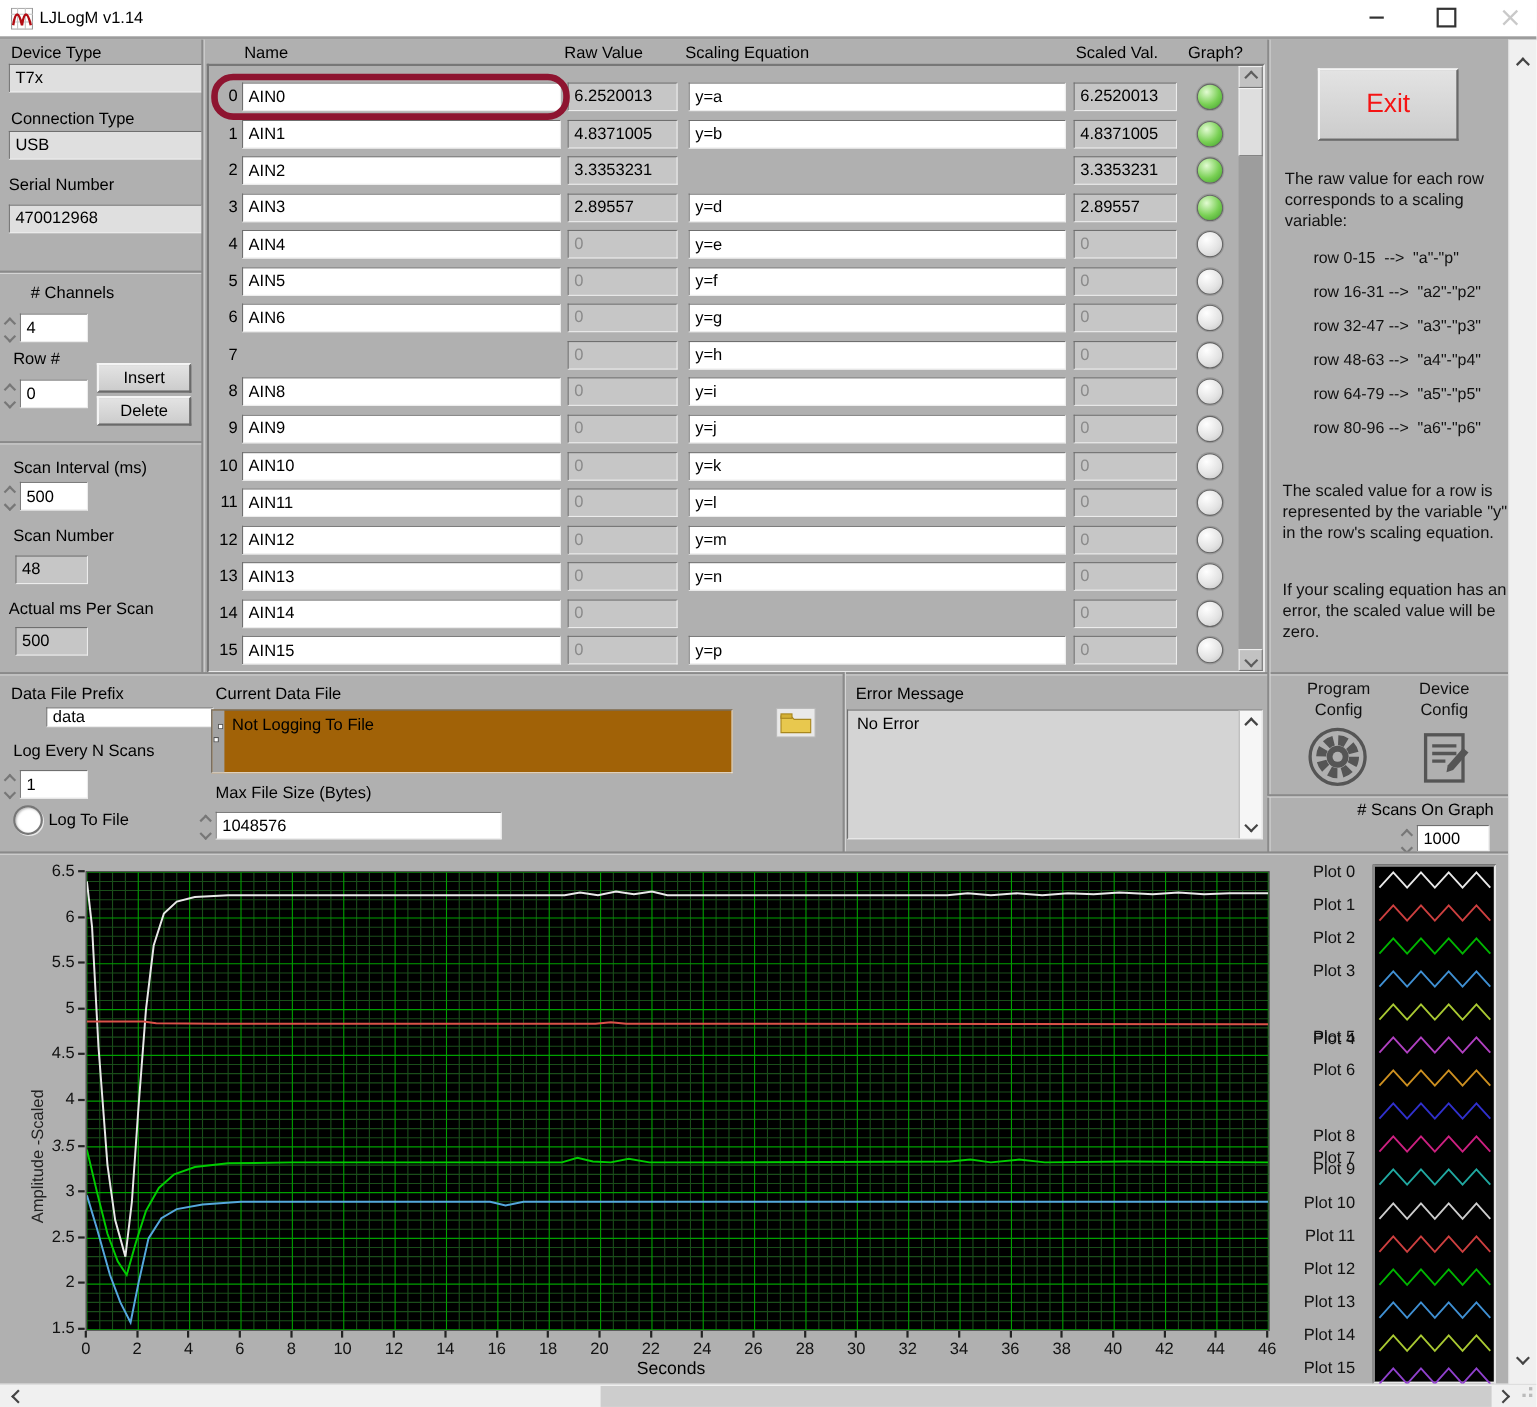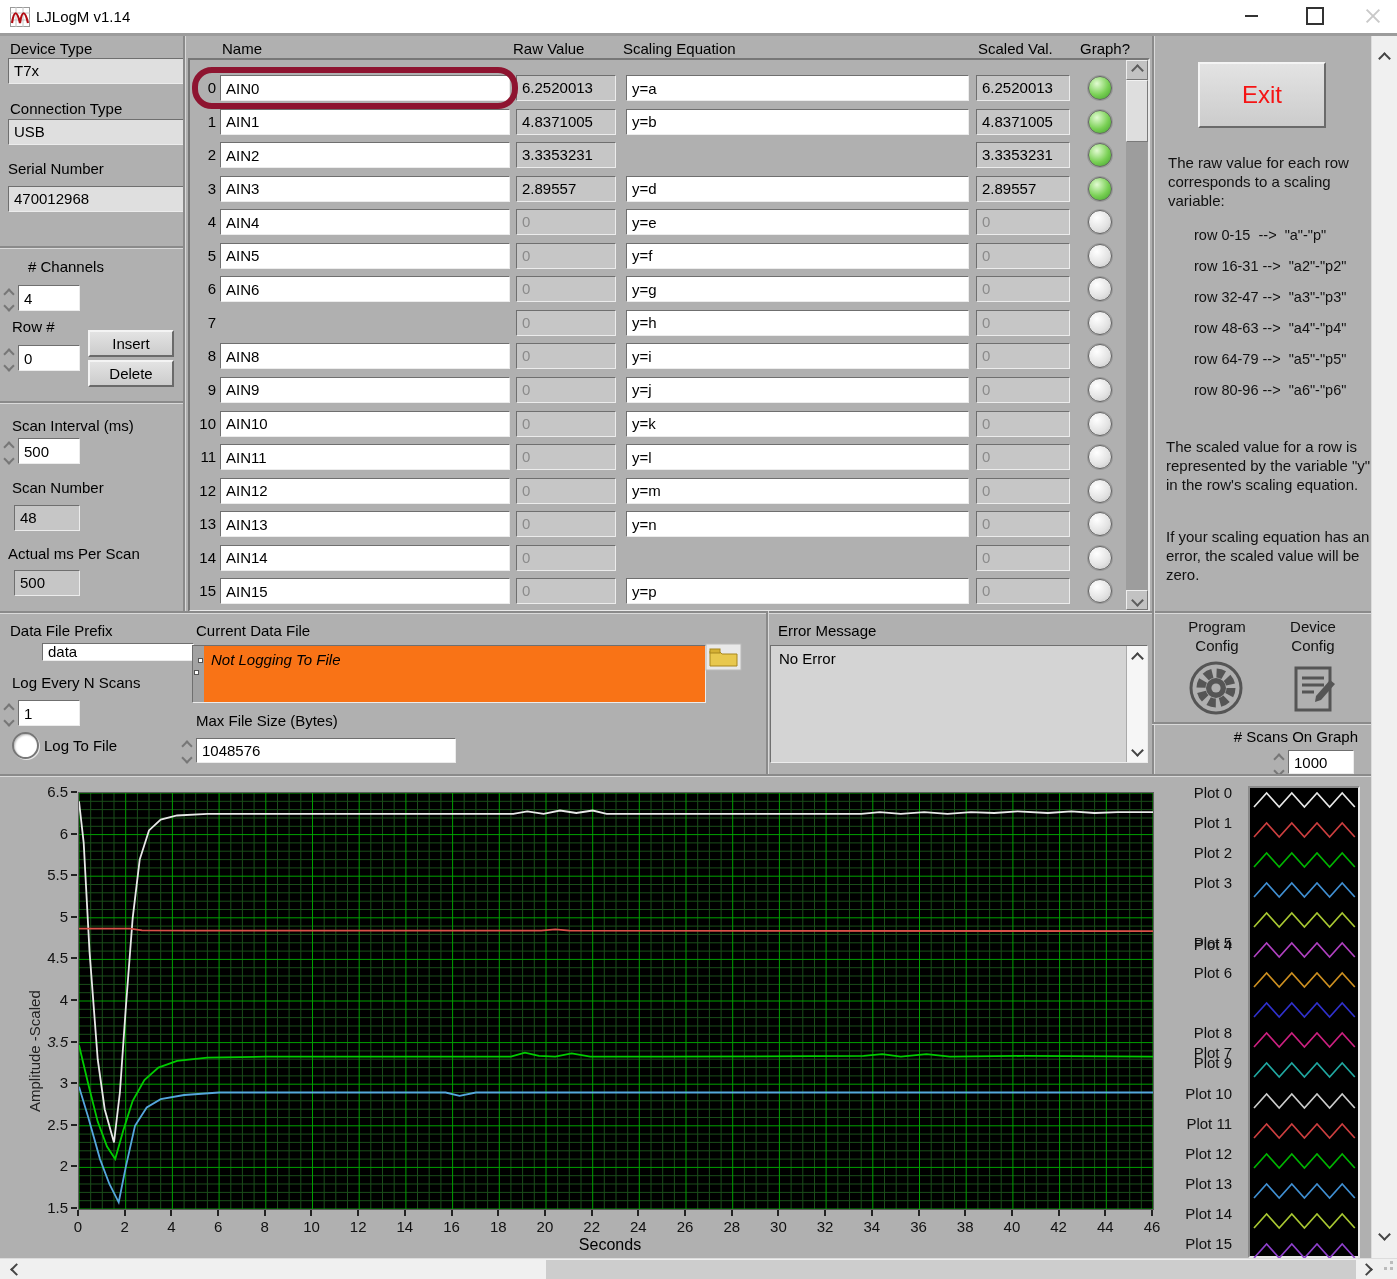--- a/index.html
+++ b/index.html
@@ -44,21 +44,21 @@
   .led.off{background:radial-gradient(circle at 36% 30%,#ffffff,#e2e2e2 60%,#c2c2c2);}
   #tbl-scroll{position:absolute;right:0;top:0;width:22px;height:550px;background:#9d9d9d;}
   .sbtn{position:absolute;left:0;width:22px;height:20px;background:#c2c2c2;border:1px solid;border-color:#eee #777 #777 #eee;box-sizing:border-box;display:flex;align-items:center;justify-content:center;}
   #tbl-thumb{position:absolute;left:0;top:20px;width:22px;height:62px;background:#dedede;border:1px solid;border-color:#f2f2f2 #7a7a7a #7a7a7a #f2f2f2;box-sizing:border-box;}
   #highlight-ring{position:absolute;left:192px;top:67px;width:326px;height:42px;box-sizing:border-box;border:6px solid #8e1430;border-radius:20px;pointer-events:none;z-index:50;}
   
   #exit-btn{left:1198px;top:62px;width:128px;height:66px;font-size:24px;color:#f51414;}
   .note{position:absolute;font-size:15px;line-height:19px;color:#111;}
   .rowmap{font-size:14.5px;color:#111;padding-left:26px;height:31px;white-space:pre;}
   
-  #datafile-box{position:absolute;left:192px;top:645px;width:514px;height:58px;box-sizing:border-box;border:1px solid;border-color:#6f6f6f #ececec #ececec #6f6f6f;background:#f97316;font-style:italic;}
+  #datafile-box{position:absolute;left:192px;top:645px;width:474px;height:58px;box-sizing:border-box;border:1px solid;border-color:#6f6f6f #ececec #ececec #6f6f6f;background:#a16207;}
   #datafile-gutter{position:absolute;left:0;top:0;width:11px;height:56px;background:#a2a2a2;}
   .grabsq{position:absolute;width:5px;height:5px;background:#fff;border:1px solid #555;box-sizing:border-box;}
   #errorbox{position:absolute;left:770px;top:645px;width:378px;height:118px;box-sizing:border-box;border:1px solid;border-color:#6f6f6f #ececec #ececec #6f6f6f;background:#d4d4d4;}
   #err-scroll{position:absolute;right:0;top:0;width:20px;height:116px;background:#f6f6f6;border-left:1px solid #aaa;}
   .radio{position:absolute;width:27px;height:27px;border-radius:50%;background:#fff;box-sizing:border-box;border:2px solid #777;box-shadow:inset 1px 1px 2px #bbb, 1px 1px 0 #e8e8e8;}
   #folder-btn{position:absolute;left:705px;top:643px;width:37px;height:28px;}
   
   #plot{position:absolute;left:78px;top:792px;width:1074px;height:416px;background:#000;border:1px solid #5d5d5d;}
   .ytick-lbl{position:absolute;width:34px;text-align:right;font-size:15px;color:#111;}
   .xtick-lbl{position:absolute;width:40px;text-align:center;font-size:15px;color:#111;}

